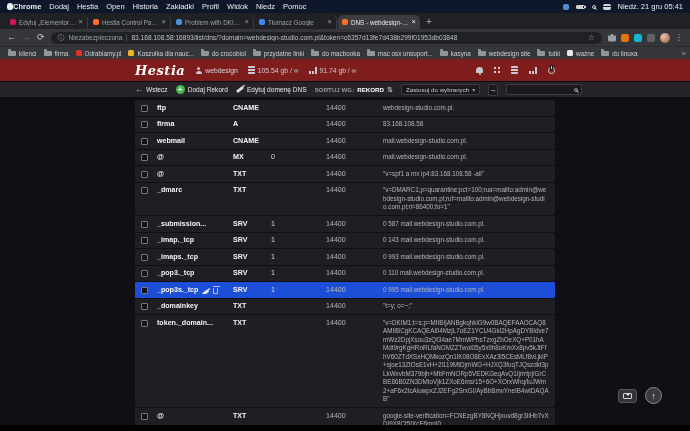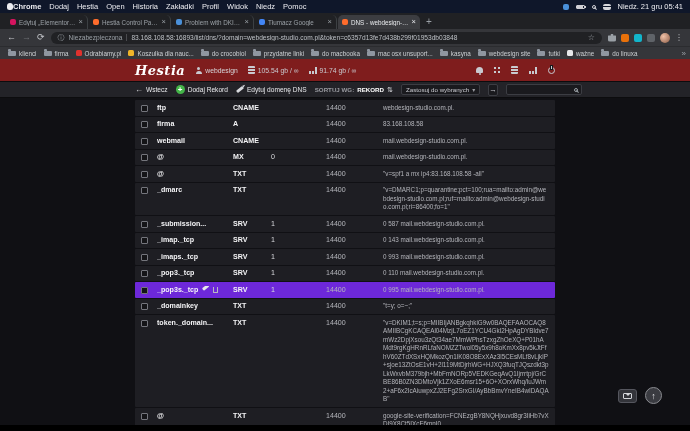--- a/index.html
+++ b/index.html
@@ -93,23 +93,23 @@
   .apply-btn{width:12px;height:12px;border:1px solid #3c3d43;background:#1a1a1e;border-radius:2px;color:#c9cad0;font-size:7.5px;display:flex;align-items:center;justify-content:center}
   .search{width:76px;height:11px;background:#1a1a1e;border:1px solid #3c3d43;border-radius:2px;display:flex;align-items:center;padding:0 3px;gap:2px}
   .search input{flex:1;min-width:0;background:none;border:none;outline:none;color:#ddd;font-size:6.4px}
   .i-search{width:4px;height:4px;border:1px solid #9aa0a6;border-radius:50%;position:relative;flex:none;display:inline-block}
   .i-search::after{content:"";position:absolute;width:3px;height:1px;background:#9aa0a6;transform:rotate(45deg);bottom:-1px;right:-2px}
 
   
   .content{height:327px;overflow:hidden;padding-top:2px}
   .record-list{width:420px;margin:0 auto}
   .row{display:flex;align-items:flex-start;background:#1e1e23;margin-bottom:1px;padding:3.5px 0 3.5px 6px;border-radius:1px}
-  .row.hov{background:#6d28d9}
+  .row.hov{background:#1d4ed8}
   .cb{width:7px;height:7px;border:1px solid #74757c;background:#141417;border-radius:1px;flex:none;margin-top:1px}
-  .c-name{width:76px;margin-left:9px;font-size:7.1px;font-weight:bold;color:#f4f4f6;display:flex;align-items:flex-start;gap:4px;flex:none;overflow:hidden;white-space:nowrap}
+  .c-name{width:76px;margin-left:9px;font-size:7.1px;font-weight:bold;color:#f4f4f6;display:flex;align-items:flex-end;gap:4px;flex:none;overflow:hidden;white-space:nowrap}
   .c-type{width:38px;font-size:7.1px;font-weight:bold;color:#f4f4f6;flex:none}
   .c-prio{width:55px;font-size:7.1px;color:#d9dadd;flex:none}
   .c-ttl{width:57px;font-size:7.1px;color:#b4b5bb;flex:none}
   .c-val{flex:1;font-size:6.3px;color:#b4b5bb;line-height:1.35;word-break:break-all;padding-right:6px;min-width:0}
   .i-pencil.sm{width:7px;height:2.5px;background:#e6e7ea;flex:none}
   .i-pencil.sm::after{border-left-color:#e6e7ea}
   .i-trash{width:5px;height:6px;border:1px solid #b9bac0;border-top:none;border-radius:0 0 1px 1px;position:relative;flex:none;display:inline-block;margin-top:1px}
   .i-trash::before{content:"";position:absolute;top:-2px;left:-1.5px;width:7px;height:1px;background:#b9bac0}
 
   

